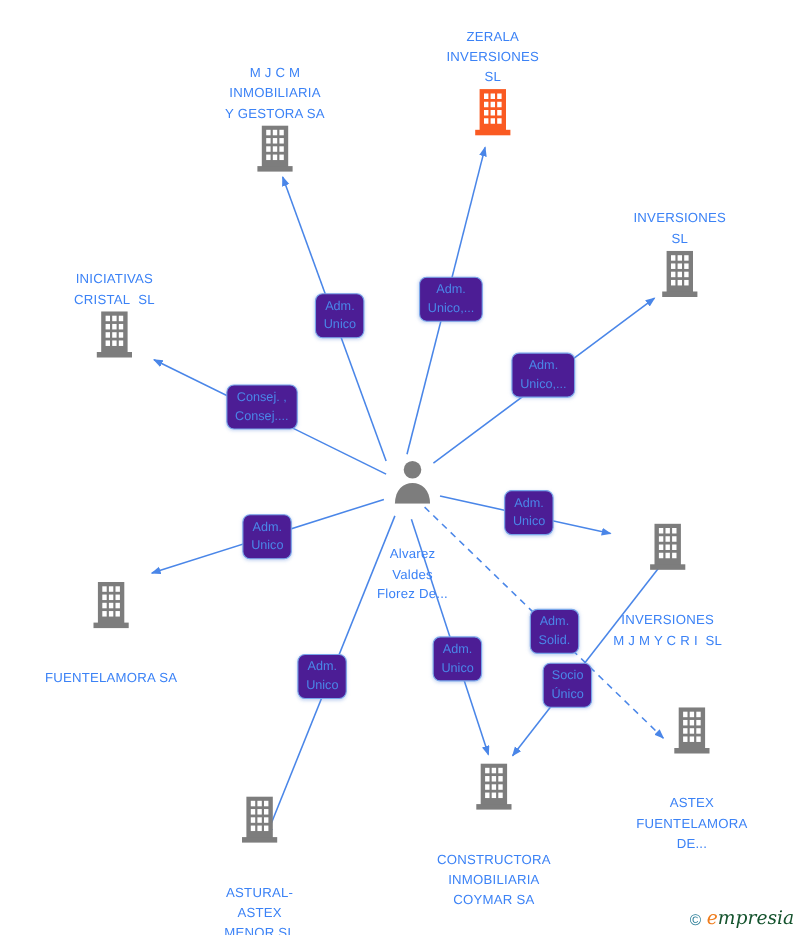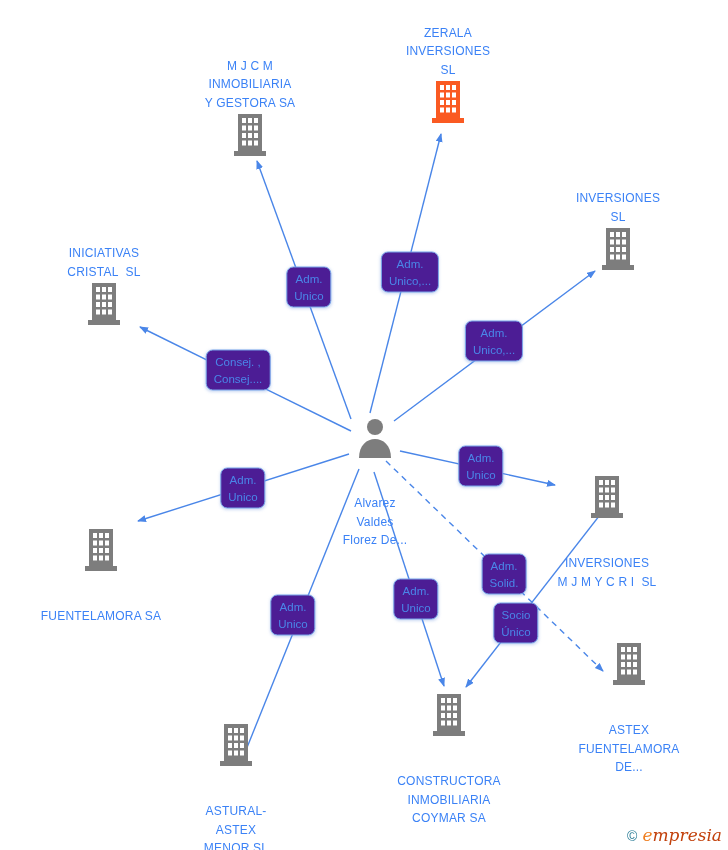--- a/index.html
+++ b/index.html
@@ -36,21 +36,21 @@
   }
 
   
   .footer-logo {
     position:absolute; right:6px; bottom:6px;
     display:flex; align-items:center; gap:5px;
   }
   .footer-logo .copy { color:#2a7d97; font-size:14px; line-height:1; }
   .footer-logo .brand { font-family:"DejaVu Serif", serif; font-style:italic; font-size:17px; line-height:1; }
   .footer-logo .brand .e    { color:#ef7d1e; font-style:italic; }
-  .footer-logo .brand .rest { color:#c2410c; font-style:italic; }
+  .footer-logo .brand .rest { color:#14532d; font-style:italic; }
 </style>
 </head>
 <body>
 
 <div class="canvas">
 
   <svg class="edges" xmlns="http://www.w3.org/2000/svg">
     <defs>
       <marker id="arw" markerWidth="10" markerHeight="8" refX="8" refY="3.5" orient="auto" markerUnits="userSpaceOnUse">
         <path d="M0,0 L9,3.5 L0,7 Z" fill="#4a86e8"></path>

